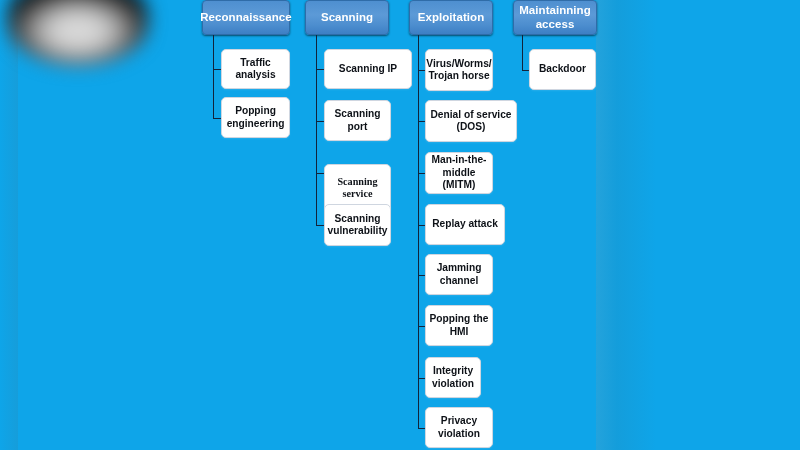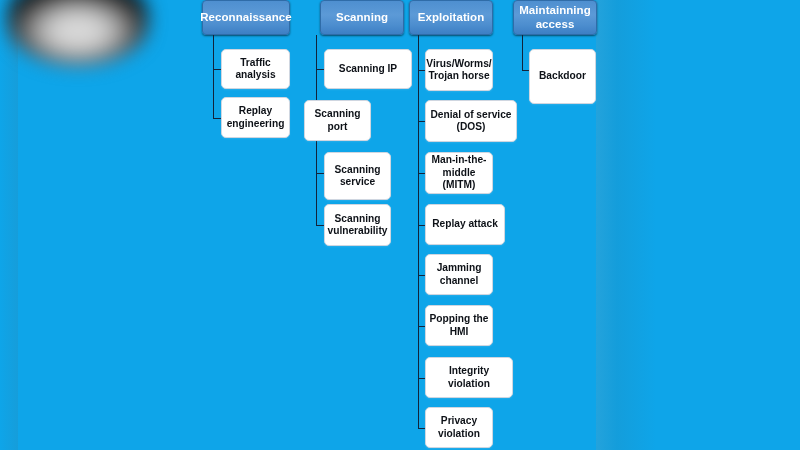--- a/index.html
+++ b/index.html
@@ -114,48 +114,48 @@
   <div class="edge-band right"></div>
 
   <div class="blur-blob"></div>
 
   <div id="tree">
       <div class="hdr" style="left: 202px; top: 0px; width: 88px; height: 35px;">Reconnaissance</div>
       <div class="trunk" style="left: 213px; top: 35px; height: 83px;"></div>
       <div class="stub" style="left: 213px; top: 69px; width: 8px;"></div>
       <div class="leaf" style="left: 221px; top: 49px; width: 69px; height: 40px;">Traffic analysis</div>
       <div class="stub" style="left: 213px; top: 118px; width: 8px;"></div>
-      <div class="leaf" style="left: 221px; top: 97px; width: 69px; height: 41px;">Replay engineering</div>
-      <div class="hdr" style="left: 320px; top: 0px; width: 84px; height: 35px; text-align: right;">Scanning</div>
+      <div class="leaf" style="left: 221px; top: 97px; width: 69px; height: 41px;">Popping engineering</div>
+      <div class="hdr" style="left: 305px; top: 0px; width: 84px; height: 35px; text-align: right;">Scanning</div>
       <div class="trunk" style="left: 316px; top: 35px; height: 190px;"></div>
       <div class="stub" style="left: 316px; top: 69px; width: 8px;"></div>
       <div class="leaf" style="left: 324px; top: 49px; width: 88px; height: 40px;">Scanning IP</div>
       <div class="stub" style="left: 316px; top: 121px; width: 8px;"></div>
-      <div class="leaf" style="left: 304px; top: 100px; width: 67px; height: 41px;">Scanning port</div>
+      <div class="leaf" style="left: 324px; top: 100px; width: 67px; height: 41px;">Scanning port</div>
       <div class="stub" style="left: 316px; top: 173px; width: 8px;"></div>
-      <div class="leaf" style="left: 324px; top: 152px; width: 67px; height: 48px;">Scanning service</div>
+      <div class="leaf" style="left: 324px; top: 164px; width: 67px; height: 48px; font-family: Liberation Serif, serif;">Scanning service</div>
       <div class="stub" style="left: 316px; top: 225px; width: 8px;"></div>
       <div class="leaf" style="left: 324px; top: 204px; width: 67px; height: 42px;">Scanning vulnerability</div>
       <div class="hdr" style="left: 409px; top: 0px; width: 84px; height: 35px;">Exploitation</div>
       <div class="trunk" style="left: 418px; top: 35px; height: 393px;"></div>
       <div class="stub" style="left: 418px; top: 70px; width: 7px;"></div>
       <div class="leaf" style="left: 425px; top: 49px; width: 68px; height: 42px;">Virus/Worms/ Trojan horse</div>
       <div class="stub" style="left: 418px; top: 121px; width: 7px;"></div>
       <div class="leaf" style="left: 425px; top: 100px; width: 92px; height: 42px;">Denial of service (DOS)</div>
       <div class="stub" style="left: 418px; top: 173px; width: 7px;"></div>
       <div class="leaf" style="left: 425px; top: 152px; width: 68px; height: 42px;">Man-in-the-middle (MITM)</div>
       <div class="stub" style="left: 418px; top: 225px; width: 7px;"></div>
       <div class="leaf" style="left: 425px; top: 204px; width: 80px; height: 41px;">Replay attack</div>
       <div class="stub" style="left: 418px; top: 275px; width: 7px;"></div>
       <div class="leaf" style="left: 425px; top: 254px; width: 68px; height: 41px;">Jamming channel</div>
       <div class="stub" style="left: 418px; top: 326px; width: 7px;"></div>
       <div class="leaf" style="left: 425px; top: 305px; width: 68px; height: 41px;">Popping the HMI</div>
       <div class="stub" style="left: 418px; top: 378px; width: 7px;"></div>
-      <div class="leaf" style="left: 425px; top: 357px; width: 88px; height: 41px;">Integrity violation</div>
+      <div class="leaf" style="left: 425px; top: 357px; width: 56px; height: 41px;">Integrity violation</div>
       <div class="stub" style="left: 418px; top: 428px; width: 7px;"></div>
       <div class="leaf" style="left: 425px; top: 407px; width: 68px; height: 41px;">Privacy violation</div>
       <div class="hdr" style="left: 513px; top: 0px; width: 84px; height: 35px;">Maintainning access</div>
       <div class="trunk" style="left: 522px; top: 35px; height: 35px;"></div>
       <div class="stub" style="left: 522px; top: 70px; width: 7px;"></div>
-      <div class="leaf" style="left: 529px; top: 49px; width: 67px; height: 55px;">Backdoor</div>
+      <div class="leaf" style="left: 529px; top: 49px; width: 67px; height: 41px;">Backdoor</div>
     </div>
 
 </div>
 
 </body></html>

